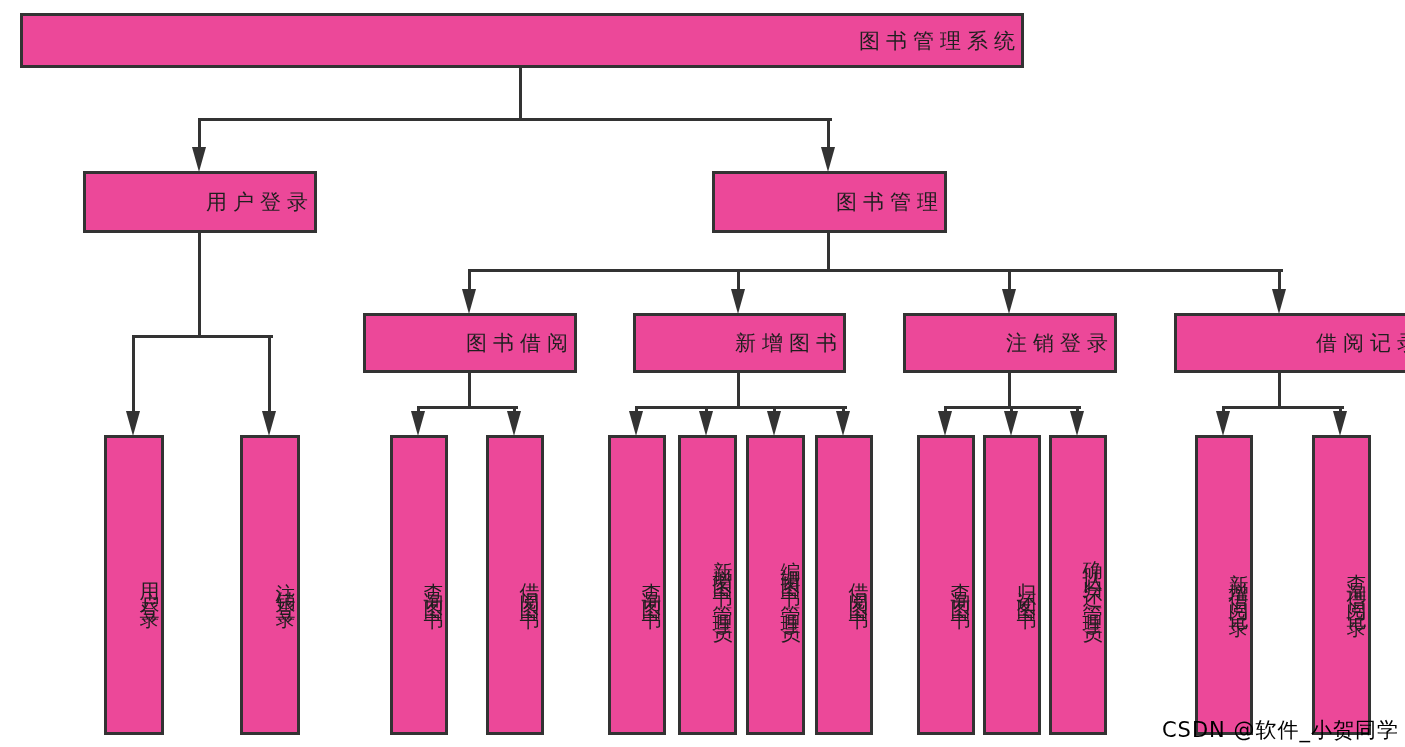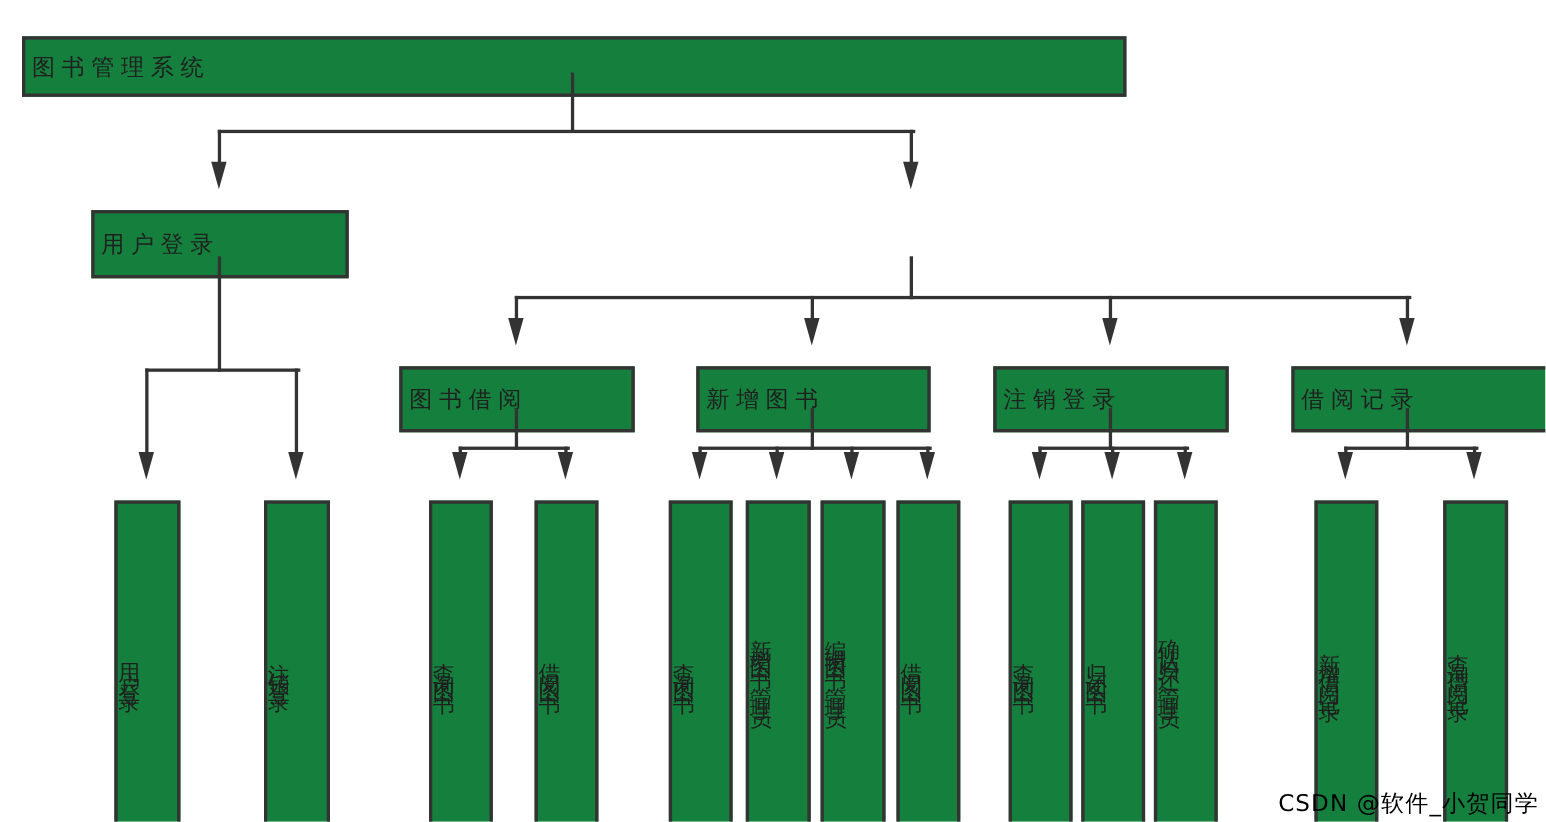--- a/index.html
+++ b/index.html
@@ -1,22 +1,22 @@
 <!DOCTYPE html>
 <html><head>
 <meta charset="utf-8">
 <style>
   html,body{margin:0;padding:0;background:#ffffff;}
   #stage{
     position:relative;width:1405px;height:747px;background:#ffffff;overflow:hidden;
     font-family:"DejaVu Sans","Liberation Sans",sans-serif;color:#1f1f1f;
   }
   .box{
-    position:absolute;background:#15803d;border:3px solid #333333;box-sizing:border-box;
-    display:flex;align-items:center;justify-content:flex-start;margin-top:20px;
+    position:absolute;background:#ec4899;border:3px solid #333333;box-sizing:border-box;
+    display:flex;align-items:center;justify-content:flex-end;
   }
   .h-box span{font-size:21px;letter-spacing:6px;text-indent:6px;white-space:nowrap;color:#1f1f1f;}
   .v-box span{
     writing-mode:vertical-rl;text-orientation:mixed;
     font-size:20px;letter-spacing:9px;line-height:1.1;color:#1f1f1f;white-space:nowrap;
   }
   .line{position:absolute;background:#333333;}
   .arrow{
     position:absolute;width:0;height:0;
     border-left:7px solid transparent;border-right:7px solid transparent;
@@ -38,20 +38,23 @@
 
   <div class="line" style="left:519px;top:66px;width:3px;height:54px;"></div>
   <div class="line" style="left:198px;top:118px;width:634px;height:3px;"></div>
   <div class="line" style="left:198px;top:118px;width:3px;height:32px;"></div>
   <div class="line" style="left:827px;top:118px;width:3px;height:32px;"></div>
   <div class="arrow" style="left:192px;top:147px;"></div>
   <div class="arrow" style="left:821px;top:147px;"></div>
 
   <div class="box h-box" style="left:83px;top:171px;width:234px;height:62px;">
     <span>用户登录</span>
+  </div>
+  <div class="box h-box" style="left:712px;top:171px;width:235px;height:62px;">
+    <span>图书管理</span>
   </div>
 
   <div class="line" style="left:198px;top:233px;width:3px;height:105px;"></div>
   <div class="line" style="left:132px;top:335px;width:141px;height:3px;"></div>
   <div class="line" style="left:132px;top:335px;width:3px;height:78px;"></div>
   <div class="line" style="left:268px;top:335px;width:3px;height:78px;"></div>
   <div class="arrow" style="left:126px;top:411px;"></div>
   <div class="arrow" style="left:262px;top:411px;"></div>
 
   <div class="line" style="left:827px;top:233px;width:3px;height:39px;"></div>

